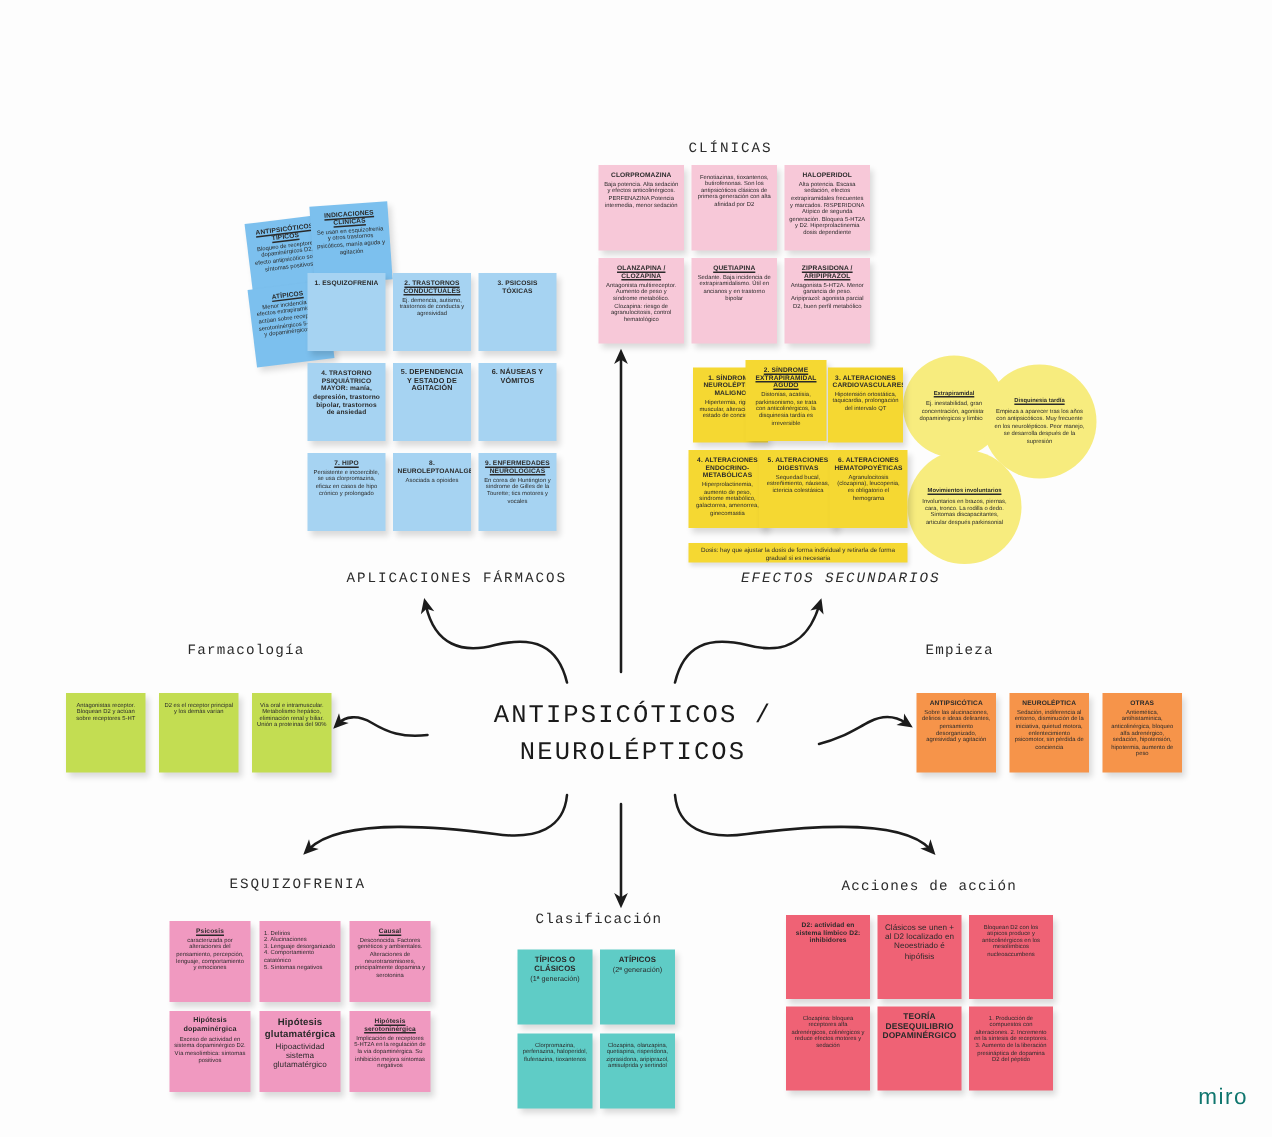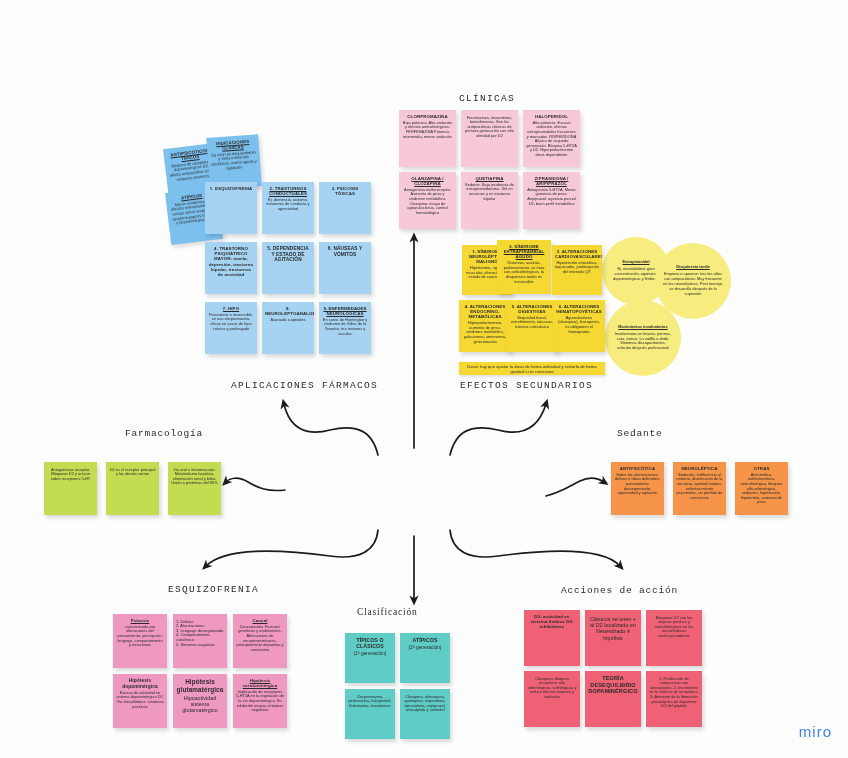--- a/index.html
+++ b/index.html
@@ -109,21 +109,21 @@
     text-align: center;
     padding: 0 4px;
   }
 
   .watermark {
     position: absolute;
     right: 16px; bottom: 18px;
     font-family: "Liberation Sans", sans-serif;
     font-size: 15px;
     letter-spacing: 1px;
-    color: #3b82f6;
+    color: #0f766e;
   }
 </style>
 </head>
 <body>
 
 <div id="board">
 
   <svg id="arrows" viewBox="0 0 848 758">
     <defs>
       <marker id="ah" markerWidth="7" markerHeight="7" refX="3" refY="3.2" orient="auto">
@@ -143,27 +143,29 @@
       <path d="M378,530 C376,552 358,560 330,556 C300,552 228,544 206,566" marker-end="url(#ah)"></path>
 
       <path d="M450,530 C452,552 470,560 498,556 C528,552 600,544 620,566" marker-end="url(#ah)"></path>
 
       <path d="M414,448 L414,238" marker-end="url(#ah)"></path>
 
       <path d="M414,536 L414,600" marker-end="url(#ah)"></path>
     </g>
   </svg>
 
+  <div class="center-title">ANTIPSICÓTICOS /
+NEUROLÉPTICOS</div>
 
   <div class="branch-label bl-caps" style="left:231px; top:380px;">APLICACIONES FÁRMACOS</div>
-  <div class="branch-label bl-caps" style="left:460px; top:380px;">EFECTOS SECUNDARIOS</div>
+  <div class="branch-label bl-caps" style="left:494px; top:380px;font-style:italic;">EFECTOS SECUNDARIOS</div>
   <div class="branch-label bl-mix" style="left:125px; top:428px;">Farmacología</div>
-  <div class="branch-label bl-mix" style="left:617px; top:428px;">Sedante</div>
-  <div class="branch-label bl-caps" style="left:168px; top:584px;">ESQUIZOFRENIA</div>
-  <div class="branch-label bl-mix" style="left:357px; top:607px;font-family:Liberation Serif, serif;">Clasificación</div>
+  <div class="branch-label bl-mix" style="left:617px; top:428px;">Empieza</div>
+  <div class="branch-label bl-caps" style="left:153px; top:584px;">ESQUIZOFRENIA</div>
+  <div class="branch-label bl-mix" style="left:357px; top:607px;">Clasificación</div>
   <div class="branch-label bl-mix" style="left:561px; top:585px;">Acciones de acción</div>
   <div class="branch-label bl-caps" style="left:459px; top:93px;">CLÍNICAS</div>
 
   <div class="note c-blue-d u" style="left:166px; top:146px; width:52px; height:52px; transform:rotate(-7deg);">
     <span class="nt-h">ANTIPSICÓTICOS TÍPICOS</span>
     <span class="nt-b">Bloqueo de receptores dopaminérgicos D2, efecto antipsicótico sobre síntomas positivos</span>
   </div>
   <div class="note c-blue-d u" style="left:168px; top:190px; width:52px; height:52px; transform:rotate(-7deg);">
     <span class="nt-h">ATÍPICOS</span>
     <span class="nt-b">Menor incidencia de efectos extrapiramidales, actúan sobre receptores serotoninérgicos 5-HT2A y dopaminérgicos D2</span>

